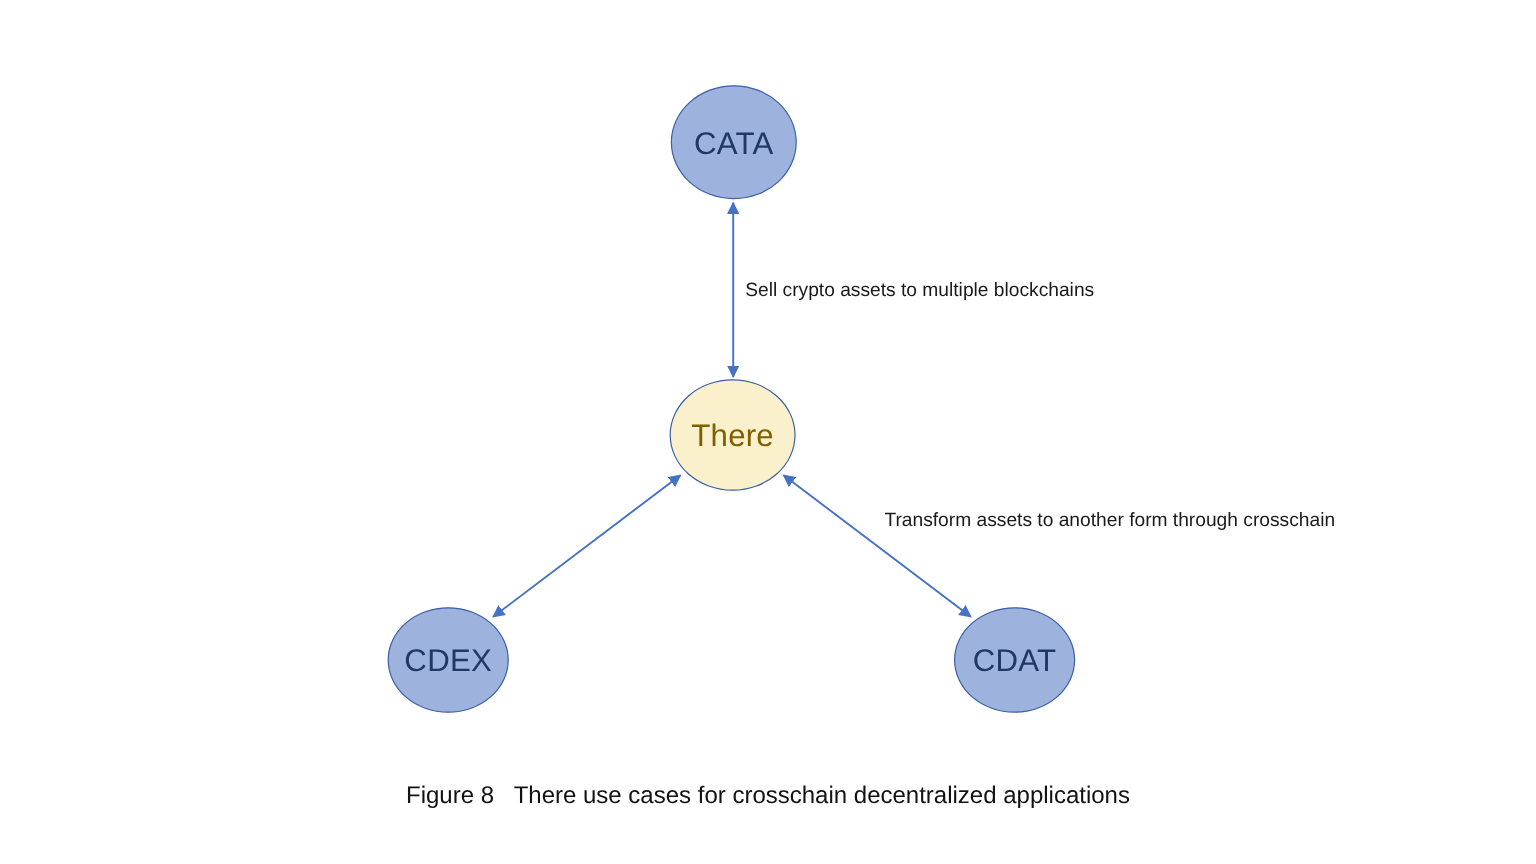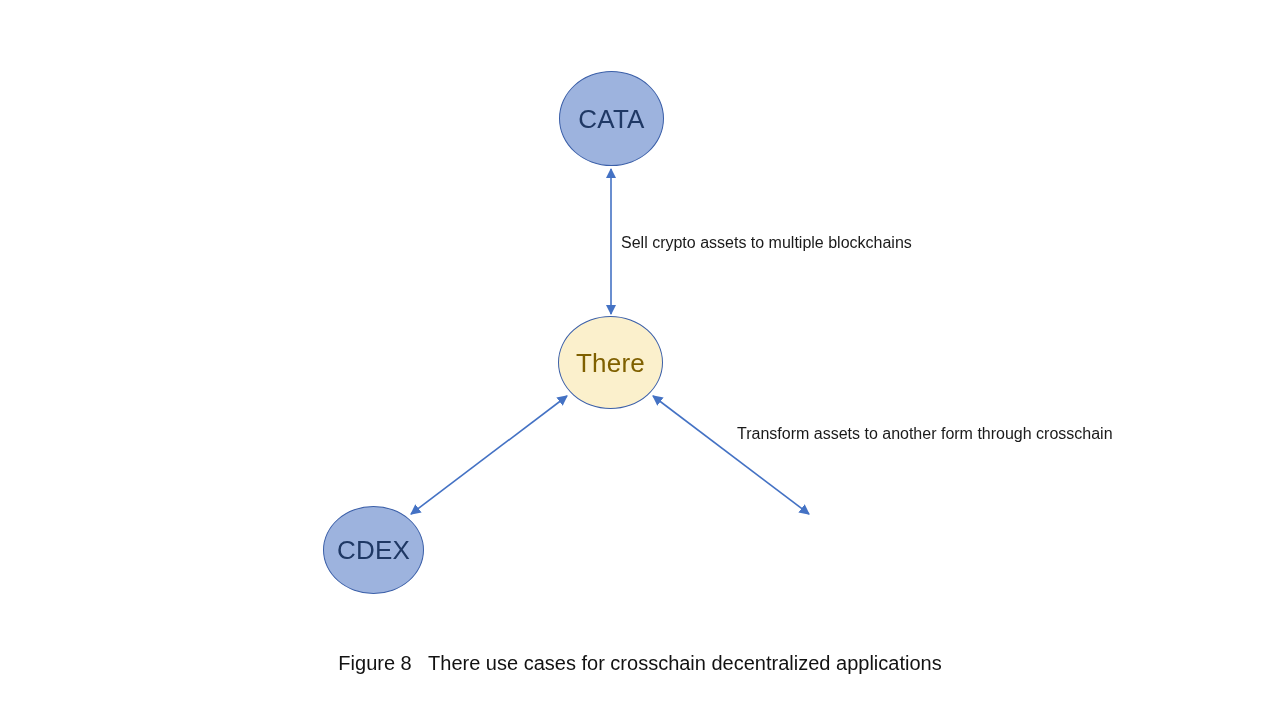--- a/index.html
+++ b/index.html
@@ -123,20 +123,23 @@
   </div>
 
   <div class="node node-cream" id="node-alice">
     <span class="node-label label-olive">There</span>
   </div>
 
   <div class="node node-blue" id="node-cdex">
     <span class="node-label label-navy">CDEX</span>
   </div>
 
+  <div class="node node-blue" id="node-cdat">
+    <span class="node-label label-navy">CDAT</span>
+  </div>
 
   <div class="edge-label" id="label-sell">Sell crypto assets to multiple blockchains</div>
 
 
   <div class="edge-label" id="label-transform">Transform assets to another form through crosschain</div>
 
   <div id="figure-caption">Figure 8   There use cases for crosschain decentralized applications</div>
 
 </div>
 

